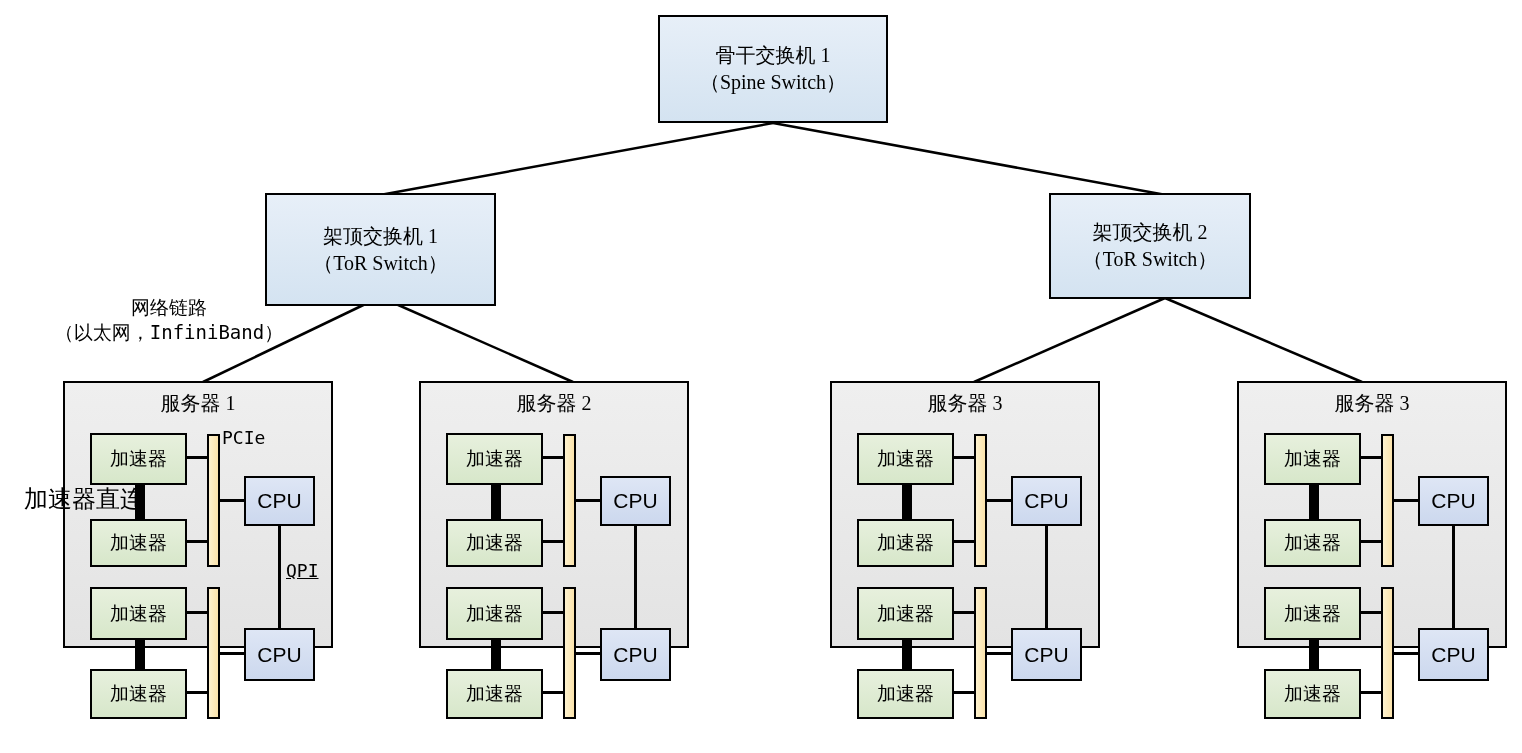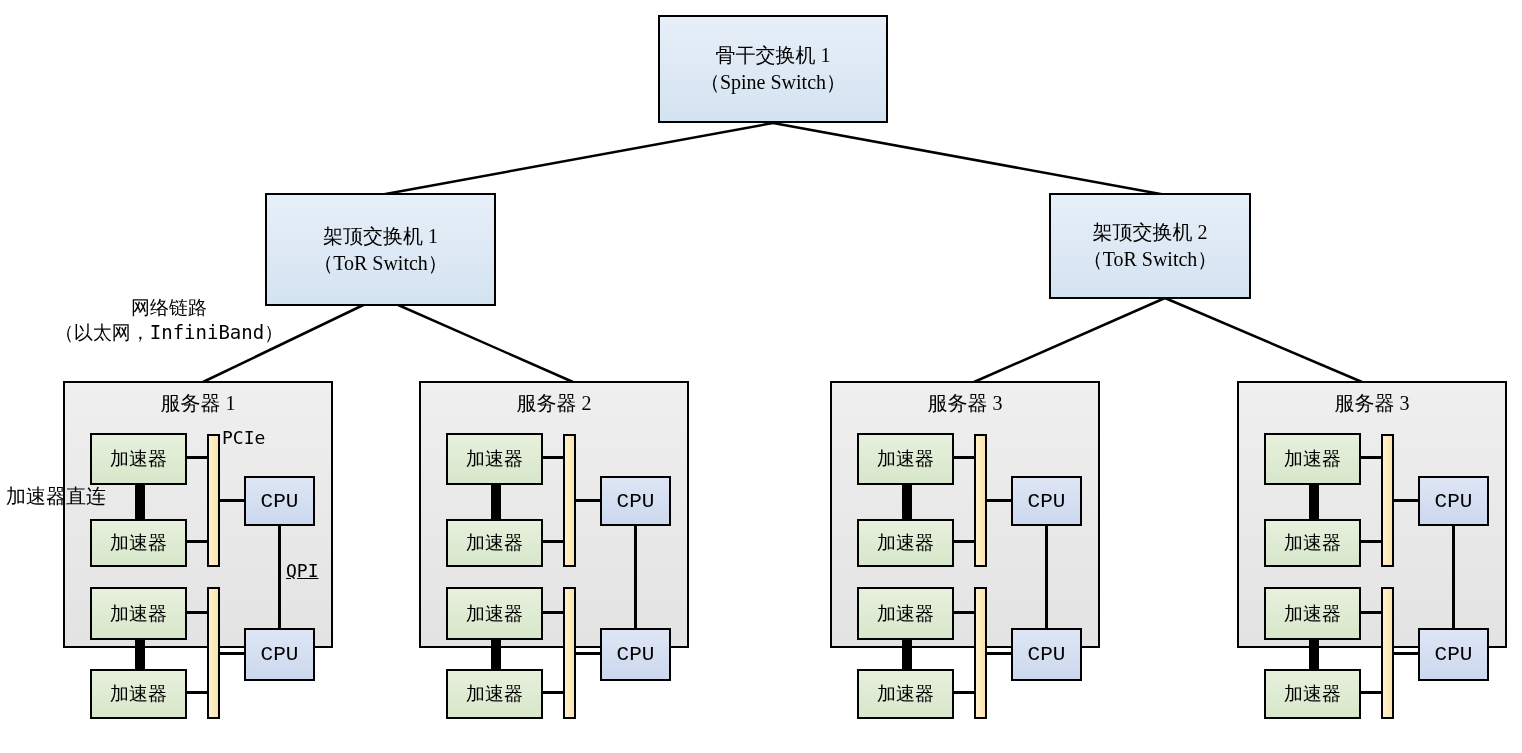--- a/index.html
+++ b/index.html
@@ -42,40 +42,40 @@
   .a4{left:25px;top:286px;width:97px;height:50px;}
   .pciebar{
     background:linear-gradient(90deg,#fdf2cf 0%,#fbe3ab 100%);
     z-index:3;
   }
   .pb1{left:142px;top:51px;width:13px;height:133px;}
   .pb2{left:142px;top:204px;width:13px;height:132px;}
   .cpu{
     background:linear-gradient(180deg,#dee6f5 0%,#ccd8ee 100%);
     display:flex;align-items:center;justify-content:center;
-    font-family:Liberation Mono, monospace;font-size:21px;
+    font-family:Liberation Sans, sans-serif;font-size:21px;
     z-index:3;
   }
   .cpu1{left:179px;top:93px;width:71px;height:50px;}
   .cpu2{left:179px;top:245px;width:71px;height:53px;}
   .conn{position:absolute;background:#000;}
   .lnk-a1{left:119px;top:73px;width:26px;height:3px;}
   .lnk-a2{left:119px;top:157px;width:26px;height:3px;}
   .lnk-a3{left:119px;top:228px;width:26px;height:3px;}
   .lnk-a4{left:119px;top:308px;width:26px;height:3px;}
   .lnk-c1{left:152px;top:116px;width:29px;height:3px;}
   .lnk-c2{left:152px;top:269px;width:29px;height:3px;}
   .dl1{left:70px;top:100px;width:10px;height:38px;}
   .dl2{left:70px;top:255px;width:10px;height:33px;}
   .qpiline{left:213px;top:141px;width:3px;height:106px;}
   
   .flabel{position:absolute;z-index:5;white-space:nowrap;}
   .mono{font-family:"DejaVu Sans Mono","Liberation Mono",monospace;}
   .lbl-network{left:0px;top:295px;width:338px;text-align:center;font-size:19px;line-height:25px;white-space:normal;}
-  .lbl-direct{left:6px;top:483px;font-size:20px;}
+  .lbl-direct{left:24px;top:483px;font-size:24px;}
   .lbl-pcie{left:222px;top:427px;font-size:18px;}
   .lbl-qpi{left:286px;top:560px;font-size:18px;text-decoration:underline;}
 </style>
 </head>
 <body>
 
 <div id="canvas">
 
   <svg class="links" width="1522" height="753">
     <line x1="773" y1="123" x2="380" y2="195" stroke="#000" stroke-width="2.5"></line>

